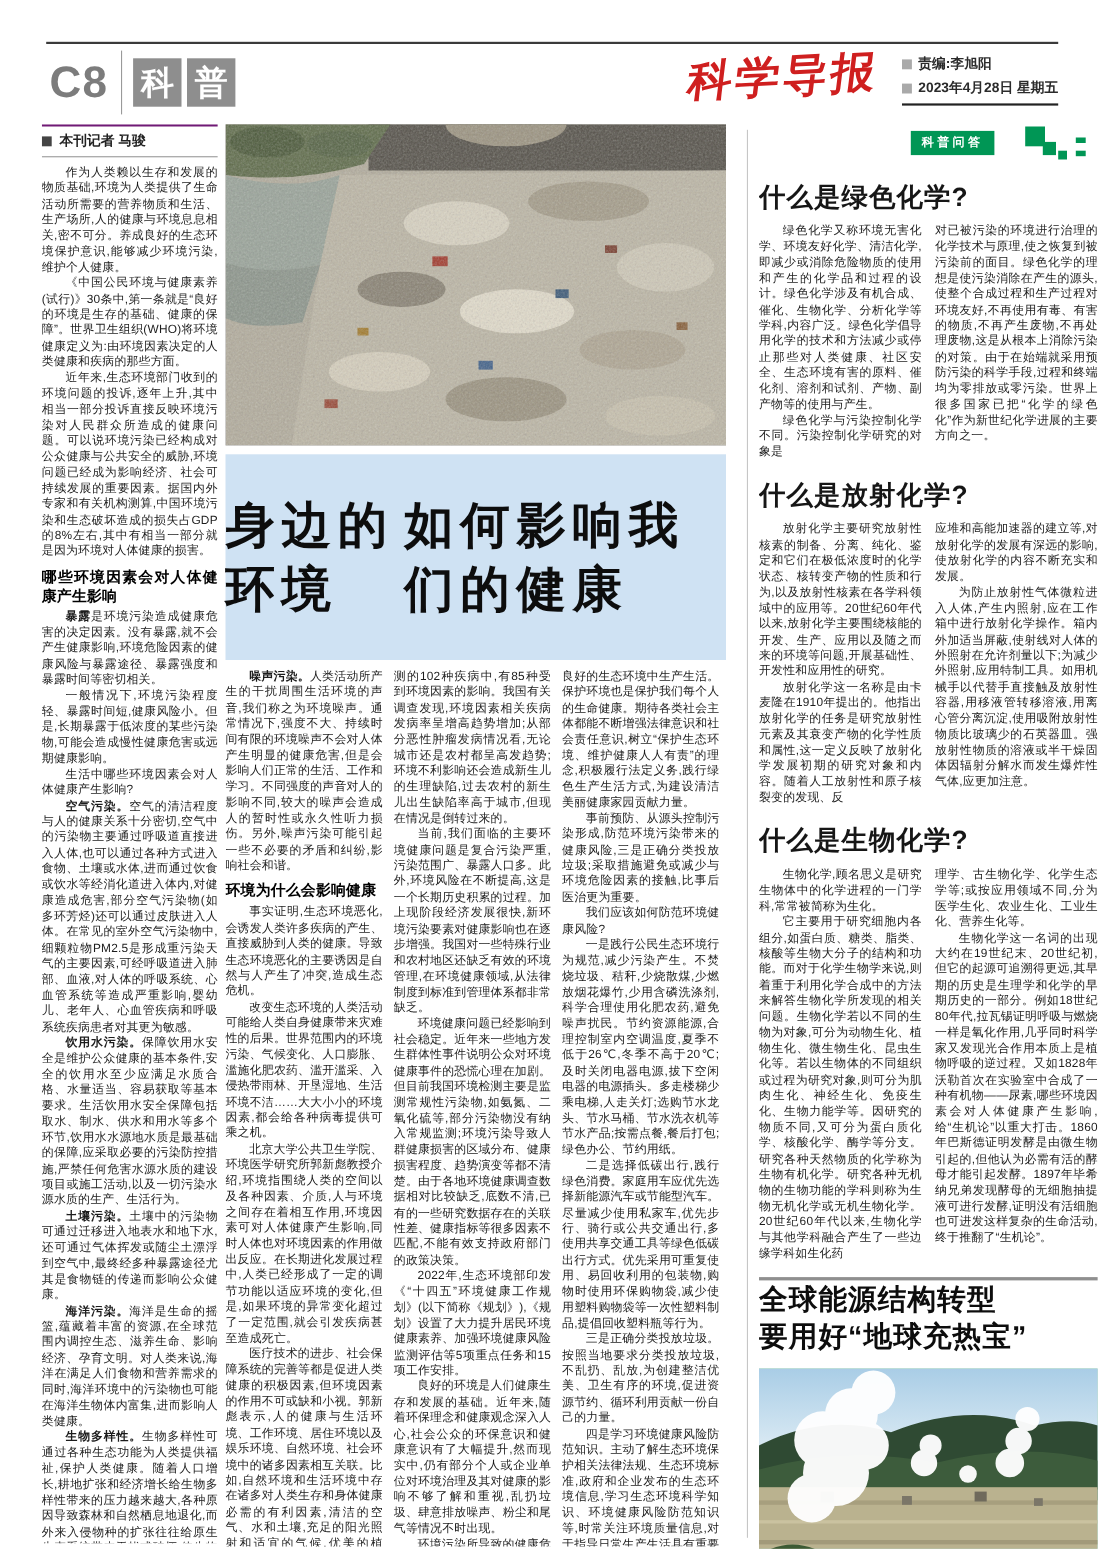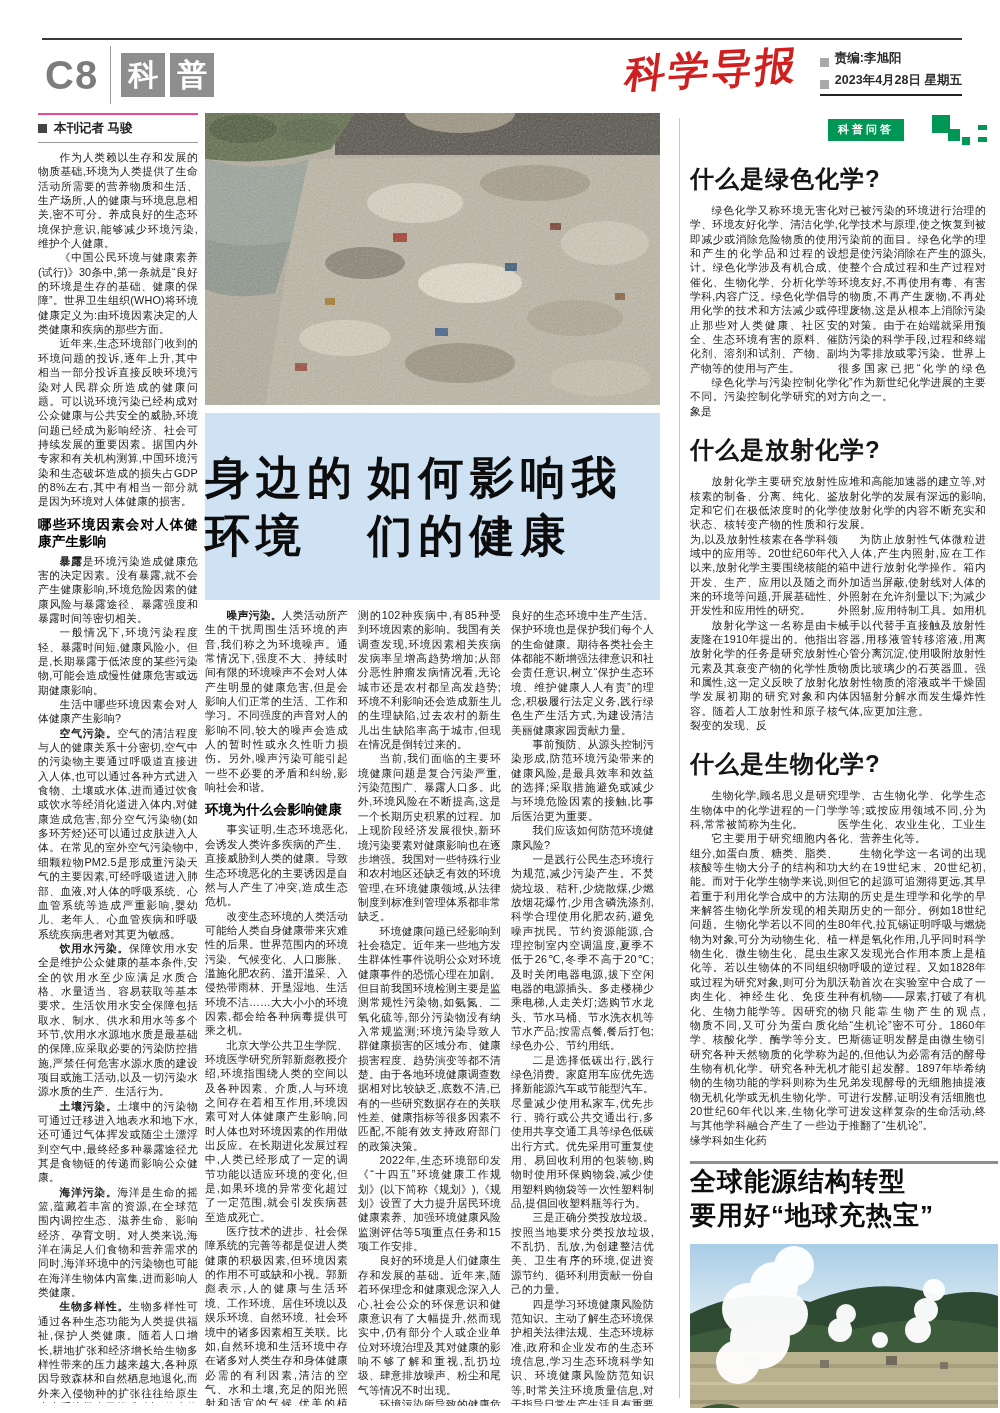--- a/index.html
+++ b/index.html
@@ -9,52 +9,52 @@
   .header-rule{position:absolute;left:42px;top:38px;width:920px;height:2px;background:#3a3a3a;}
   .header-left{position:absolute;left:45px;top:46px;display:flex;align-items:center;}
   .page-code{font-size:40px;font-weight:bold;color:#7c7c7c;letter-spacing:1px;line-height:58px;}
   .hdr-vline{width:1px;height:58px;background:#9a9a9a;margin:0 10px 0 12px;}
   .sec-box{width:44px;height:44px;background:#8e8e8e;color:#ffffff;font-size:30px;font-weight:bold;
            display:flex;align-items:center;justify-content:center;margin-right:5px;}
   .header-right{position:absolute;right:38px;top:44px;display:flex;align-items:flex-start;}
   .masthead{font-size:40px;font-weight:bold;color:#cf1f1f;transform:skewX(-10deg) rotate(-3deg);
             letter-spacing:3px;line-height:52px;margin-right:22px;font-family:"Liberation Serif","DejaVu Serif",serif;}
   .pub-info{font-size:12.5px;font-weight:bold;color:#2b2b2b;padding-top:6px;}
-  .pub-info .row{display:flex;align-items:flex-end;margin-bottom:5px;white-space:nowrap;}
+  .pub-info .row{display:flex;align-items:center;margin-bottom:5px;white-space:nowrap;}
   .pub-info .row.date{border-bottom:2px solid #222;padding-bottom:5px;}
   .sq{display:inline-block;width:9px;height:9px;background:#a9a9a9;margin-right:6px;flex:none;}
   
   .col-text{font-size:10.8px;line-height:14.35px;text-align:justify;color:#1c1c1c;letter-spacing:0.2px;}
   .col-text .para{margin:0;text-indent:2em;}
   .col-text .para.cont{text-indent:0;}
   .col-text .para b{font-weight:bold;}
   .col-text .subhead{font-size:13.5px;font-weight:bold;margin:7px 0 4px 0;line-height:17px;color:#000000;}
   
   .col1{position:absolute;left:38px;top:113px;width:160px;height:1290px;overflow:hidden;}
   .byline{display:flex;align-items:center;font-size:12.5px;font-weight:bold;color:#222;
-          border-top:2px solid #ec4899;border-bottom:1.5px solid #999;padding:5px 0;margin-bottom:7px;}
+          border-top:2px solid #701a75;border-bottom:1.5px solid #999;padding:5px 0;margin-bottom:7px;}
   .byline-sq{display:inline-block;width:9px;height:9px;background:#444;margin-right:7px;flex:none;}
   
   .center{position:absolute;left:205px;top:113px;width:455px;}
   .photo-top{width:455px;height:292px;overflow:hidden;background:#aaa;}
   .headline-box{margin-top:8px;height:187px;background:#cfe2f3;display:flex;flex-direction:row;
                 align-items:center;justify-content:center;}
   .headline-box div{font-size:45px;font-weight:900;color:#0d0d0d;letter-spacing:6px;line-height:58px;
                     font-family:"Liberation Sans","DejaVu Sans",sans-serif;}
   .center-cols{margin-top:8px;display:flex;gap:10px;height:798px;overflow:hidden;}
   .center-cols .ccol{width:143px;flex:none;overflow:hidden;}
   
   .vdiv{position:absolute;left:679px;top:118px;width:1px;height:1280px;background:#c6c6c6;}
   .right{position:absolute;left:690px;top:113px;width:308px;height:1295px;overflow:hidden;}
   .qa-badge-row{position:relative;height:40px;}
   .qa-badge{position:absolute;left:138px;top:6px;background:#009655;color:#fff;font-size:11px;
             font-weight:bold;letter-spacing:3px;padding:3px 10px 4px 10px;}
   .deco{position:absolute;background:#009655;}
   .qa-q{font-size:24px;font-weight:bold;color:#161616;margin:10px 0 8px 0;letter-spacing:1px;}
-  .qa-cols,.energy-cols{display:flex;gap:0;}
+  .qa-cols,.energy-cols{display:flex;gap:12px;}
   .qa-cols .qcol,.energy-cols .qcol{width:148px;flex:none;overflow:hidden;}
   .divider{border-top:3px solid #8f8f8f;margin-top:14px;}
   .energy-title{font-size:26px;font-weight:900;color:#0d0d0d;line-height:34px;letter-spacing:1px;}
   .photo-energy{width:308px;height:181px;overflow:hidden;margin-top:12px;background:#9cb;}
 </style>
 </head>
 <body>
 
 <div class="page">
 
@@ -153,21 +153,21 @@
       <div class="ccol col-text">
           <p class="para cont">测的102种疾病中,有85种受到环境因素的影响。我国有关调查发现,环境因素相关疾病发病率呈增高趋势增加;从部分恶性肿瘤发病情况看,无论城市还是农村都呈高发趋势;环境不利影响还会造成新生儿的生理缺陷,过去农村的新生儿出生缺陷率高于城市,但现在情况是倒转过来的。</p>
           <p class="para">当前,我们面临的主要环境健康问题是复合污染严重,污染范围广、暴露人口多。此外,环境风险在不断提高,这是一个长期历史积累的过程。加上现阶段经济发展很快,新环境污染要素对健康影响也在逐步增强。我国对一些特殊行业和农村地区还缺乏有效的环境管理,在环境健康领域,从法律制度到标准到管理体系都非常缺乏。</p>
           <p class="para">环境健康问题已经影响到社会稳定。近年来一些地方发生群体性事件说明公众对环境健康事件的恐慌心理在加剧。但目前我国环境检测主要是监测常规性污染物,如氨氮、二氧化硫等,部分污染物没有纳入常规监测;环境污染导致人群健康损害的区域分布、健康损害程度、趋势演变等都不清楚。由于各地环境健康调查数据相对比较缺乏,底数不清,已有的一些研究数据存在的关联性差、健康指标等很多因素不匹配,不能有效支持政府部门的政策决策。</p>
           <p class="para">2022年,生态环境部印发《“十四五”环境健康工作规划》(以下简称《规划》),《规划》设置了大力提升居民环境健康素养、加强环境健康风险监测评估等5项重点任务和15项工作安排。</p>
           <p class="para">良好的环境是人们健康生存和发展的基础。近年来,随着环保理念和健康观念深入人心,社会公众的环保意识和健康意识有了大幅提升,然而现实中,仍有部分个人或企业单位对环境治理及其对健康的影响不够了解和重视,乱扔垃圾、肆意排放噪声、粉尘和尾气等情况不时出现。</p>
           <p class="para">环境污染所导致的健康危害通常不易被察觉,发展呈渐进性,人的身体一旦出现较为明显的症状,此时损害往往难以逆转。因此,不管是环境治理还是健康管理,事先预防比事后“医治”更为重要。这既需要相关部门加强监管,更需要社会的广泛参与。我国环境保护法也明确规定,一切单位和个人都有保护环境的义务。</p>
         </div>
       <div class="ccol col-text">
           <p class="para cont">良好的生态环境中生产生活。保护环境也是保护我们每个人的生命健康。期待各类社会主体都能不断增强法律意识和社会责任意识,树立“保护生态环境、维护健康人人有责”的理念,积极履行法定义务,践行绿色生产生活方式,为建设清洁美丽健康家园贡献力量。</p>
-          <p class="para">事前预防、从源头控制污染形成,防范环境污染带来的健康风险,是最具效率和效益的选择;采取措施避免或减少与环境危险因素的接触,比事后医治更为重要。</p>
+          <p class="para">事前预防、从源头控制污染形成,防范环境污染带来的健康风险,三是正确分类投放垃圾;采取措施避免或减少与环境危险因素的接触,比事后医治更为重要。</p>
           <p class="para">我们应该如何防范环境健康风险?</p>
           <p class="para">一是践行公民生态环境行为规范,减少污染产生。不焚烧垃圾、秸秆,少烧散煤,少燃放烟花爆竹,少用含磷洗涤剂,科学合理使用化肥农药,避免噪声扰民。节约资源能源,合理控制室内空调温度,夏季不低于26℃,冬季不高于20℃;及时关闭电器电源,拔下空闲电器的电源插头。多走楼梯少乘电梯,人走关灯;选购节水龙头、节水马桶、节水洗衣机等节水产品;按需点餐,餐后打包;绿色办公、节约用纸。</p>
           <p class="para">二是选择低碳出行,践行绿色消费。家庭用车应优先选择新能源汽车或节能型汽车。尽量减少使用私家车,优先步行、骑行或公共交通出行,多使用共享交通工具等绿色低碳出行方式。优先采用可重复使用、易回收利用的包装物,购物时使用环保购物袋,减少使用塑料购物袋等一次性塑料制品,提倡回收塑料瓶等行为。</p>
           <p class="para">三是正确分类投放垃圾。按照当地要求分类投放垃圾,不乱扔、乱放,为创建整洁优美、卫生有序的环境,促进资源节约、循环利用贡献一份自己的力量。</p>
           <p class="para">四是学习环境健康风险防范知识。主动了解生态环境保护相关法律法规、生态环境标准,政府和企业发布的生态环境信息,学习生态环境科学知识、环境健康风险防范知识等,时常关注环境质量信息,对于指导日常生产生活具有重要意义。</p>
         </div>
     </div>
   </div>
 
   <div class="vdiv"></div>
@@ -211,21 +211,21 @@
 
     <div style="margin-top:16px;">
       <div class="qa-q">什么是生物化学?</div>
       <div class="qa-cols">
         <div class="qcol col-text">
             <p class="para">生物化学,顾名思义是研究生物体中的化学进程的一门学科,常常被简称为生化。</p>
             <p class="para">它主要用于研究细胞内各组分,如蛋白质、糖类、脂类、核酸等生物大分子的结构和功能。而对于化学生物学来说,则着重于利用化学合成中的方法来解答生物化学所发现的相关问题。生物化学若以不同的生物为对象,可分为动物生化、植物生化、微生物生化、昆虫生化等。若以生物体的不同组织或过程为研究对象,则可分为肌肉生化、神经生化、免疫生化、生物力能学等。因研究的物质不同,又可分为蛋白质化学、核酸化学、酶学等分支。研究各种天然物质的化学称为生物有机化学。研究各种无机物的生物功能的学科则称为生物无机化学或无机生物化学。20世纪60年代以来,生物化学与其他学科融合产生了一些边缘学科如生化药</p>
           </div>
         <div class="qcol col-text">
             <p class="para cont">理学、古生物化学、化学生态学等;或按应用领域不同,分为医学生化、农业生化、工业生化、营养生化等。</p>
-            <p class="para">生物化学这一名词的出现大约在19世纪末、20世纪初,但它的起源可追溯得更远,其早期的历史是生理学和化学的早期历史的一部分。例如18世纪80年代,拉瓦锡证明呼吸与燃烧一样是氧化作用,几乎同时科学家又发现光合作用本质上是植物呼吸的逆过程。又如1828年沃勒首次在实验室中合成了一种有机物——尿素,打破了有机物只能靠生物产生的观点,给“生机论”密不可分。1860年巴斯德证明发酵是由微生物引起的,但他认为必需有活的酵母才能引起发酵。1897年毕希纳兄弟发现酵母的无细胞抽提液可进行发酵,证明没有活细胞也可进发这样复杂的生命活动,终于推翻了“生机论”。</p>
+            <p class="para">生物化学这一名词的出现大约在19世纪末、20世纪初,但它的起源可追溯得更远,其早期的历史是生理学和化学的早期历史的一部分。例如18世纪80年代,拉瓦锡证明呼吸与燃烧一样是氧化作用,几乎同时科学家又发现光合作用本质上是植物呼吸的逆过程。又如1828年沃勒首次在实验室中合成了一种有机物——尿素,哪些环境因素会对人体健康产生影响,给“生机论”以重大打击。1860年巴斯德证明发酵是由微生物引起的,但他认为必需有活的酵母才能引起发酵。1897年毕希纳兄弟发现酵母的无细胞抽提液可进行发酵,证明没有活细胞也可进发这样复杂的生命活动,终于推翻了“生机论”。</p>
           </div>
       </div>
     </div>
 
     <div class="divider"></div>
 
     <div>
       <div class="energy-title">
         <div>全球能源结构转型</div>
         <div>要用好“地球充热宝”</div>

